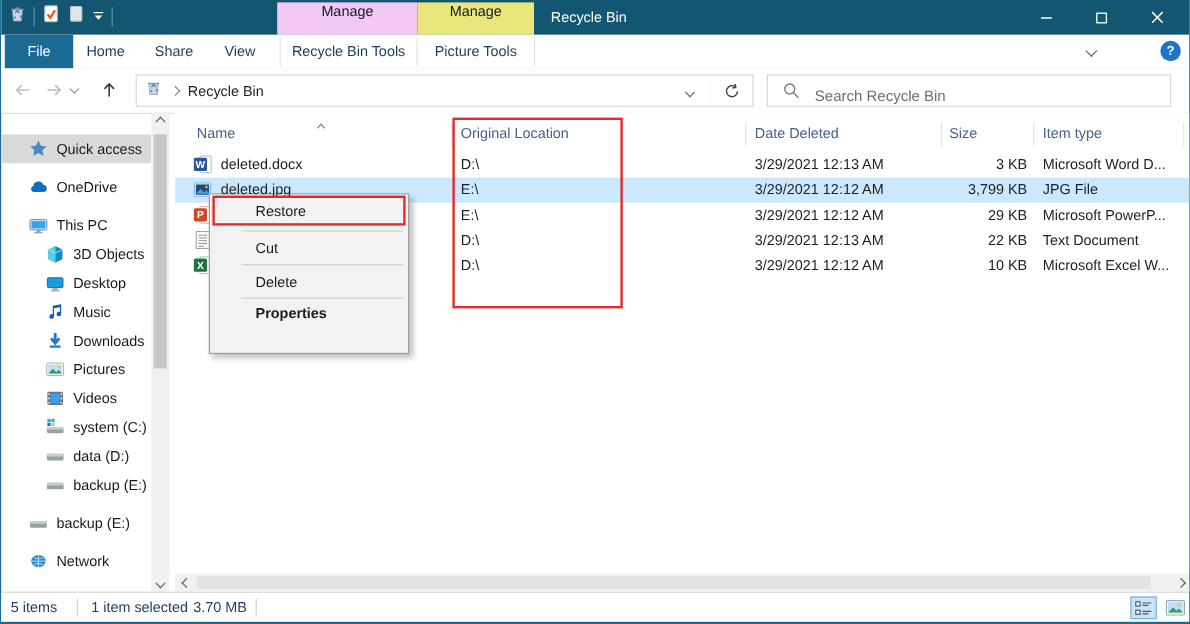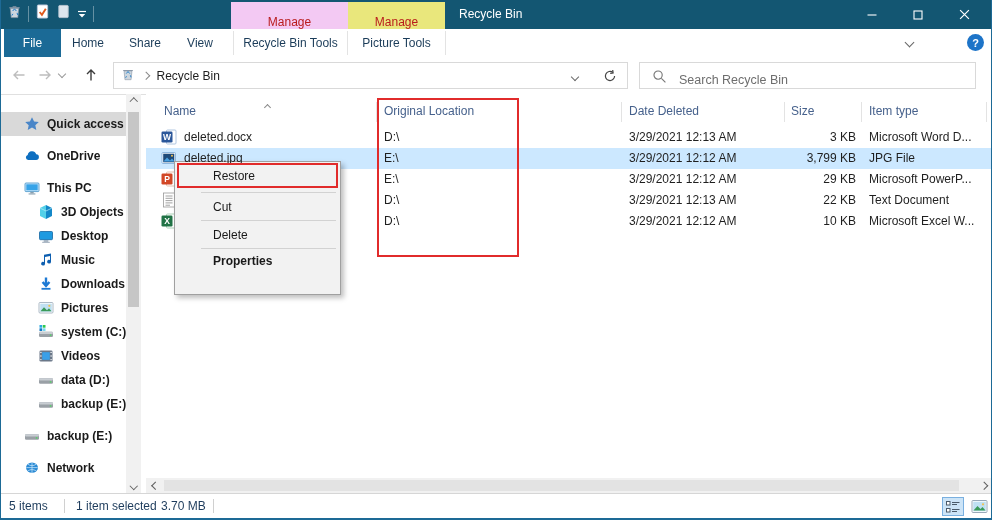--- a/index.html
+++ b/index.html
@@ -10,22 +10,22 @@
   .chv{display:inline-block;width:6px;height:6px;border-right:1.4px solid #5a5a5a;border-bottom:1.4px solid #5a5a5a;}
   .chv.down{transform:rotate(45deg);}
   .chv.up{transform:rotate(-135deg);}
   .chv.right{transform:rotate(-45deg);}
   .chv.left{transform:rotate(135deg);}
 
   
   .tb{position:absolute;top:0;left:0;right:0;height:29px;background:#135672;}
   .qat{position:absolute;left:6px;top:4px;display:flex;align-items:center;gap:6px;}
   .qat-sep{width:1px;height:16px;background:rgba(255,255,255,.35);}
-  .mtab{position:absolute;top:2px;height:27px;display:flex;align-items:flex-end;justify-content:center;
-        font-size:12px;color:#b91c1c;}
+  .mtab{position:absolute;top:2px;height:27px;display:flex;align-items:flex-start;justify-content:center;
+        font-size:12px;color:#0f172a;}
   .mtab.purple{left:230px;width:117px;background:#f3c9f3;}
   .mtab.yellow{left:347px;width:97px;background:#e9e77c;}
   .wtitle{position:absolute;left:458px;top:7px;font-size:12px;color:#fff;white-space:nowrap;}
   .wbtn{position:absolute;top:0;width:46px;height:29px;display:flex;align-items:center;justify-content:center;}
 
   
   .ribbon{position:absolute;top:29px;left:0;right:0;height:28px;background:#fff;border-bottom:1px solid #dcdcdc;}
   .rtab{position:absolute;top:0;height:28px;display:flex;align-items:center;justify-content:center;
         font-size:12px;color:#1b3c59;}
   .rtab.file{left:3px;width:57px;background:#1b6a96;color:#fff;}
@@ -44,21 +44,21 @@
   .search-input{border:none;outline:none;font-size:12.5px;color:#333;width:240px;margin-left:10px;
         font-family:"Liberation Sans","DejaVu Sans",sans-serif;}
   .search-input::placeholder{color:#6e6e6e;opacity:1;}
 
   
   .sidebar{position:absolute;left:0;top:94px;width:125px;height:399px;overflow:hidden;box-sizing:border-box;padding-top:18px;}
   .sb-item{position:relative;height:24px;}
   .sb-item.gap{margin-top:8px;}
   .sb-item.sel{background:#d9d9d9;}
   .sb-ico{position:absolute;left:23px;top:4px;width:16px;height:16px;}
-  .sb-label{position:absolute;left:46px;top:0;line-height:24px;font-size:12px;color:#1a1a1a;white-space:nowrap;font-weight:bold;}
+  .sb-label{position:absolute;left:46px;top:0;line-height:24px;font-size:12px;color:#1a1a1a;white-space:nowrap;}
   .sb-item.ind .sb-ico{left:37px;}
   .sb-item.ind .sb-label{left:60px;}
   .vsb{position:absolute;left:125px;top:94px;width:15px;height:399px;background:#f1f1f1;}
   .vsb-thumb{position:absolute;left:2px;top:18px;width:11px;height:195px;background:#c6c6c6;}
   .sb-arrow{position:absolute;left:0;width:15px;height:15px;display:flex;align-items:center;justify-content:center;}
 
   
   .flist{position:absolute;left:145px;top:94px;width:847px;height:384px;background:#fff;}
   .fhead{position:absolute;top:6px;left:0;right:0;height:22px;}
   .fh{position:absolute;top:0;line-height:22px;font-size:12px;color:#46618c;white-space:nowrap;}
@@ -272,42 +272,42 @@
         <span class="sb-ico"><svg width="16" height="16" viewBox="0 0 16 16">
             <rect x="1" y="2.5" width="14" height="10.5" rx="1" fill="#fff" stroke="#98a8b8" stroke-width=".8"></rect>
             <rect x="2.2" y="3.7" width="11.6" height="8.1" fill="#bfe0f2"></rect>
             <path d="M2.5 11.3 6 7.2l3 3 2-2 2.5 3.1z" fill="#3a9a58"></path>
             <circle cx="11.3" cy="5.8" r="1.1" fill="#f2c14e"></circle>
           </svg></span>
         <span class="sb-label">Pictures</span>
       </div>
       <div class="sb-item ind">
         <span class="sb-ico"><svg width="16" height="16" viewBox="0 0 16 16">
-            <rect x="1.5" y="1" width="2.7" height="2.7" fill="#29a8e0"></rect>
-            <rect x="4.8" y="1" width="2.7" height="2.7" fill="#2ec84e"></rect>
-            <rect x="1.5" y="4.3" width="2.7" height="2.7" fill="#0e78c8"></rect>
-            <rect x="4.8" y="4.3" width="2.7" height="2.7" fill="#78d8f0"></rect>
-            <rect x="1" y="7.8" width="14" height="5.2" rx="1.2" fill="#9aa0a6"></rect>
-            <rect x="1" y="7.8" width="14" height="2.1" rx="1" fill="#c8cdd2"></rect>
-            <circle cx="12.6" cy="11.2" r=".9" fill="#57d06a"></circle>
-          </svg></span>
-        <span class="sb-label">system (C:)</span>
-      </div>
-      <div class="sb-item ind">
-        <span class="sb-ico"><svg width="16" height="16" viewBox="0 0 16 16">
             <rect x="1.5" y="2.5" width="13" height="11" rx="1.3" fill="#6a7788"></rect>
             <rect x="4.2" y="4.2" width="7.6" height="7.6" fill="#3aa0e8"></rect>
             <circle cx="2.9" cy="4.4" r=".7" fill="#fff"></circle>
             <circle cx="2.9" cy="8" r=".7" fill="#fff"></circle>
             <circle cx="2.9" cy="11.6" r=".7" fill="#fff"></circle>
             <circle cx="13.1" cy="4.4" r=".7" fill="#fff"></circle>
             <circle cx="13.1" cy="8" r=".7" fill="#fff"></circle>
             <circle cx="13.1" cy="11.6" r=".7" fill="#fff"></circle>
           </svg></span>
         <span class="sb-label">Videos</span>
+      </div>
+      <div class="sb-item ind">
+        <span class="sb-ico"><svg width="16" height="16" viewBox="0 0 16 16">
+            <rect x="1.5" y="1" width="2.7" height="2.7" fill="#29a8e0"></rect>
+            <rect x="4.8" y="1" width="2.7" height="2.7" fill="#2ec84e"></rect>
+            <rect x="1.5" y="4.3" width="2.7" height="2.7" fill="#0e78c8"></rect>
+            <rect x="4.8" y="4.3" width="2.7" height="2.7" fill="#78d8f0"></rect>
+            <rect x="1" y="7.8" width="14" height="5.2" rx="1.2" fill="#9aa0a6"></rect>
+            <rect x="1" y="7.8" width="14" height="2.1" rx="1" fill="#c8cdd2"></rect>
+            <circle cx="12.6" cy="11.2" r=".9" fill="#57d06a"></circle>
+          </svg></span>
+        <span class="sb-label">system (C:)</span>
       </div>
       <div class="sb-item ind">
         <span class="sb-ico"><svg width="16" height="16" viewBox="0 0 16 16">
             <rect x="1" y="6.2" width="14" height="5.6" rx="1.2" fill="#9aa0a6"></rect>
             <rect x="1" y="6.2" width="14" height="2.3" rx="1.1" fill="#c8cdd2"></rect>
             <circle cx="12.6" cy="9.9" r=".9" fill="#57d06a"></circle>
           </svg></span>
         <span class="sb-label">data (D:)</span>
       </div>
       <div class="sb-item ind">

